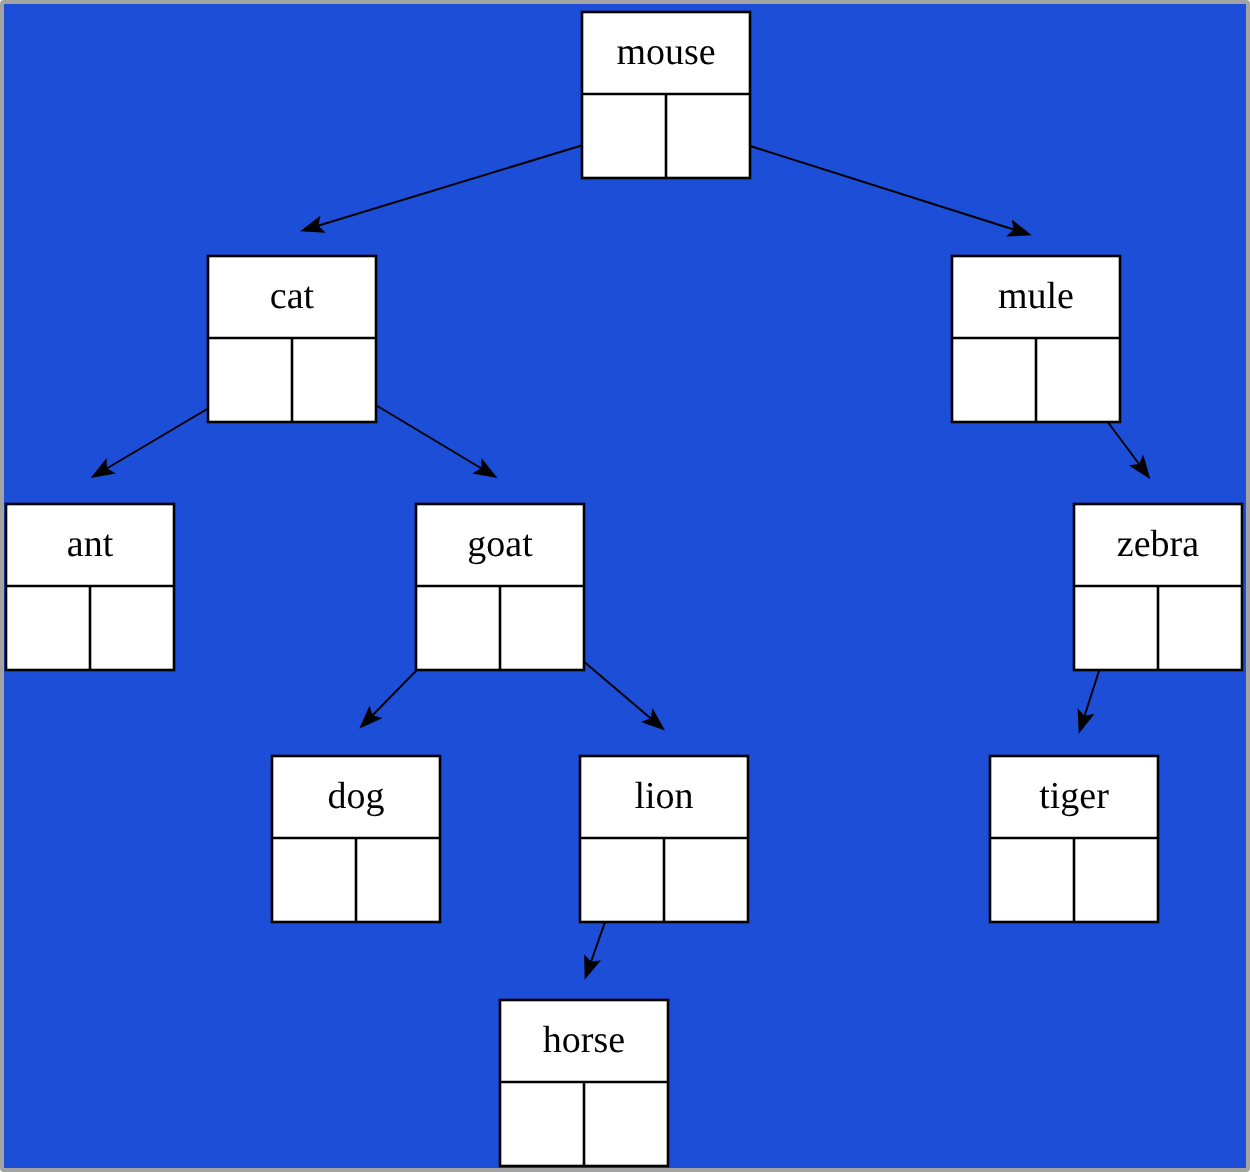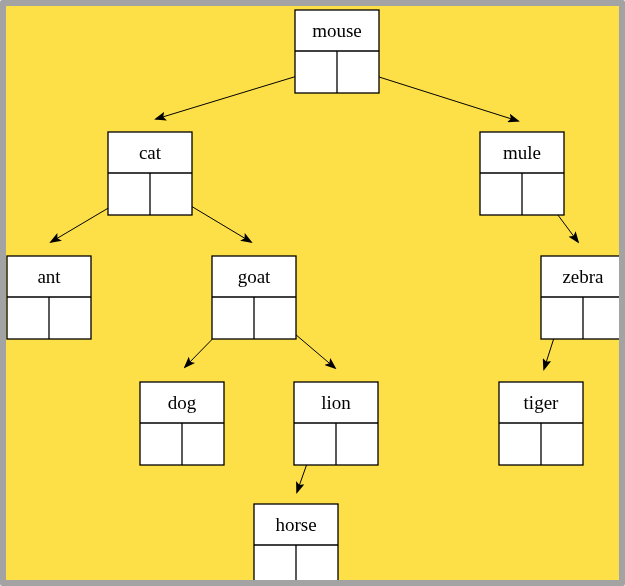--- a/index.html
+++ b/index.html
@@ -6,23 +6,23 @@
     margin: 0;
     padding: 0;
     background: #ffffff;
     font-family: "Liberation Serif", "DejaVu Serif", serif;
   }
   .frame {
     position: relative;
     width: 625px;
     height: 586px;
     box-sizing: border-box;
-    border: 6px solid #a3a3a3;
+    border: 2px solid #a3a3a3;
     border-radius: 2px;
-    background: #fde047;
+    background: #1d4ed8;
     overflow: hidden;
   }
   svg {
     display: block;
   }
   .node-rect {
     fill: #ffffff;
     stroke: #000000;
     stroke-width: 1.3;
   }

